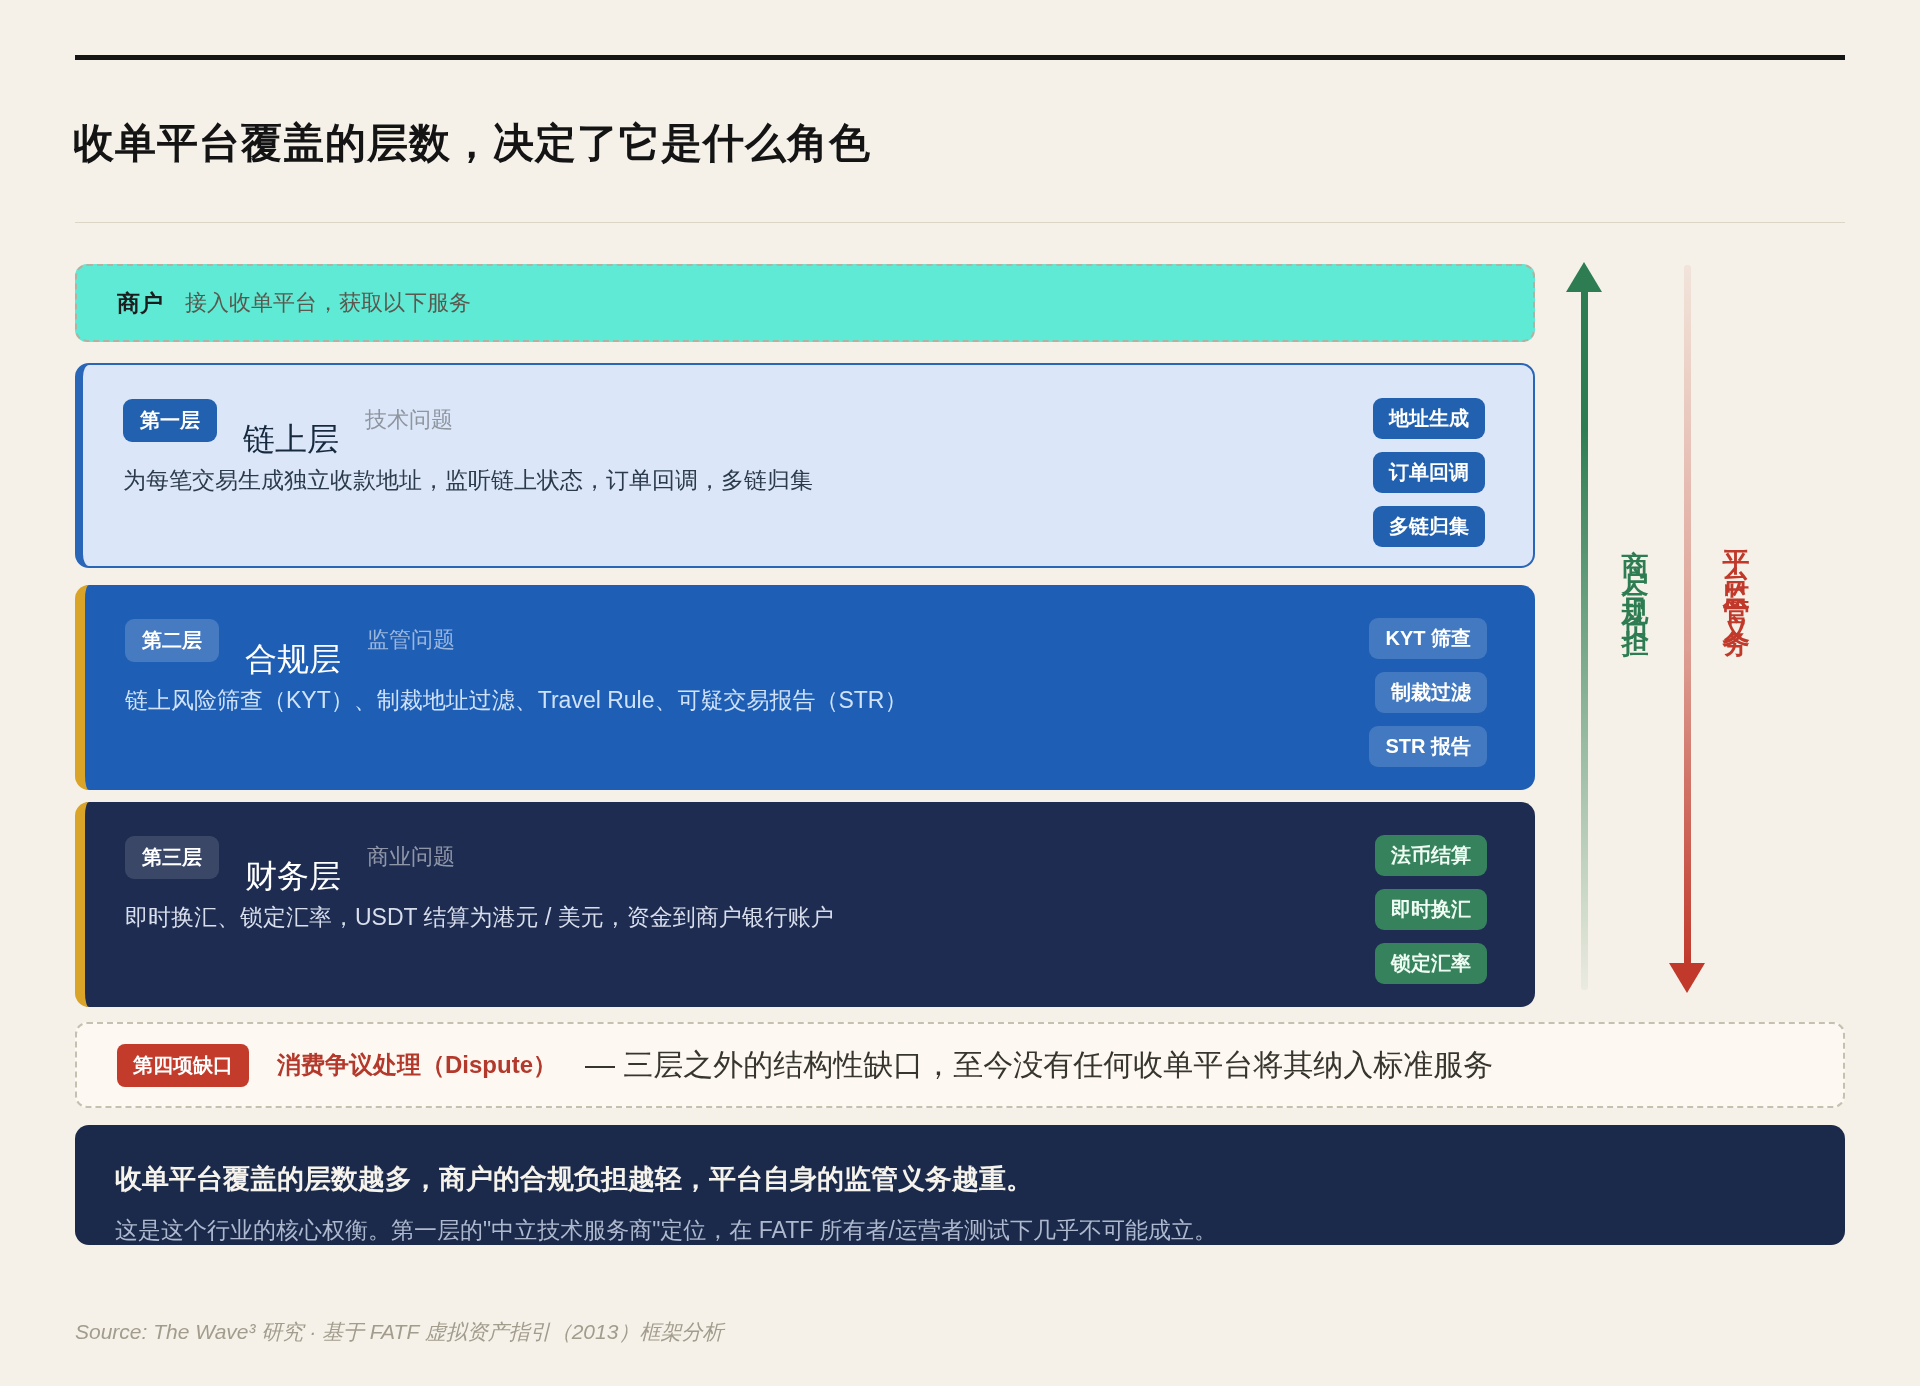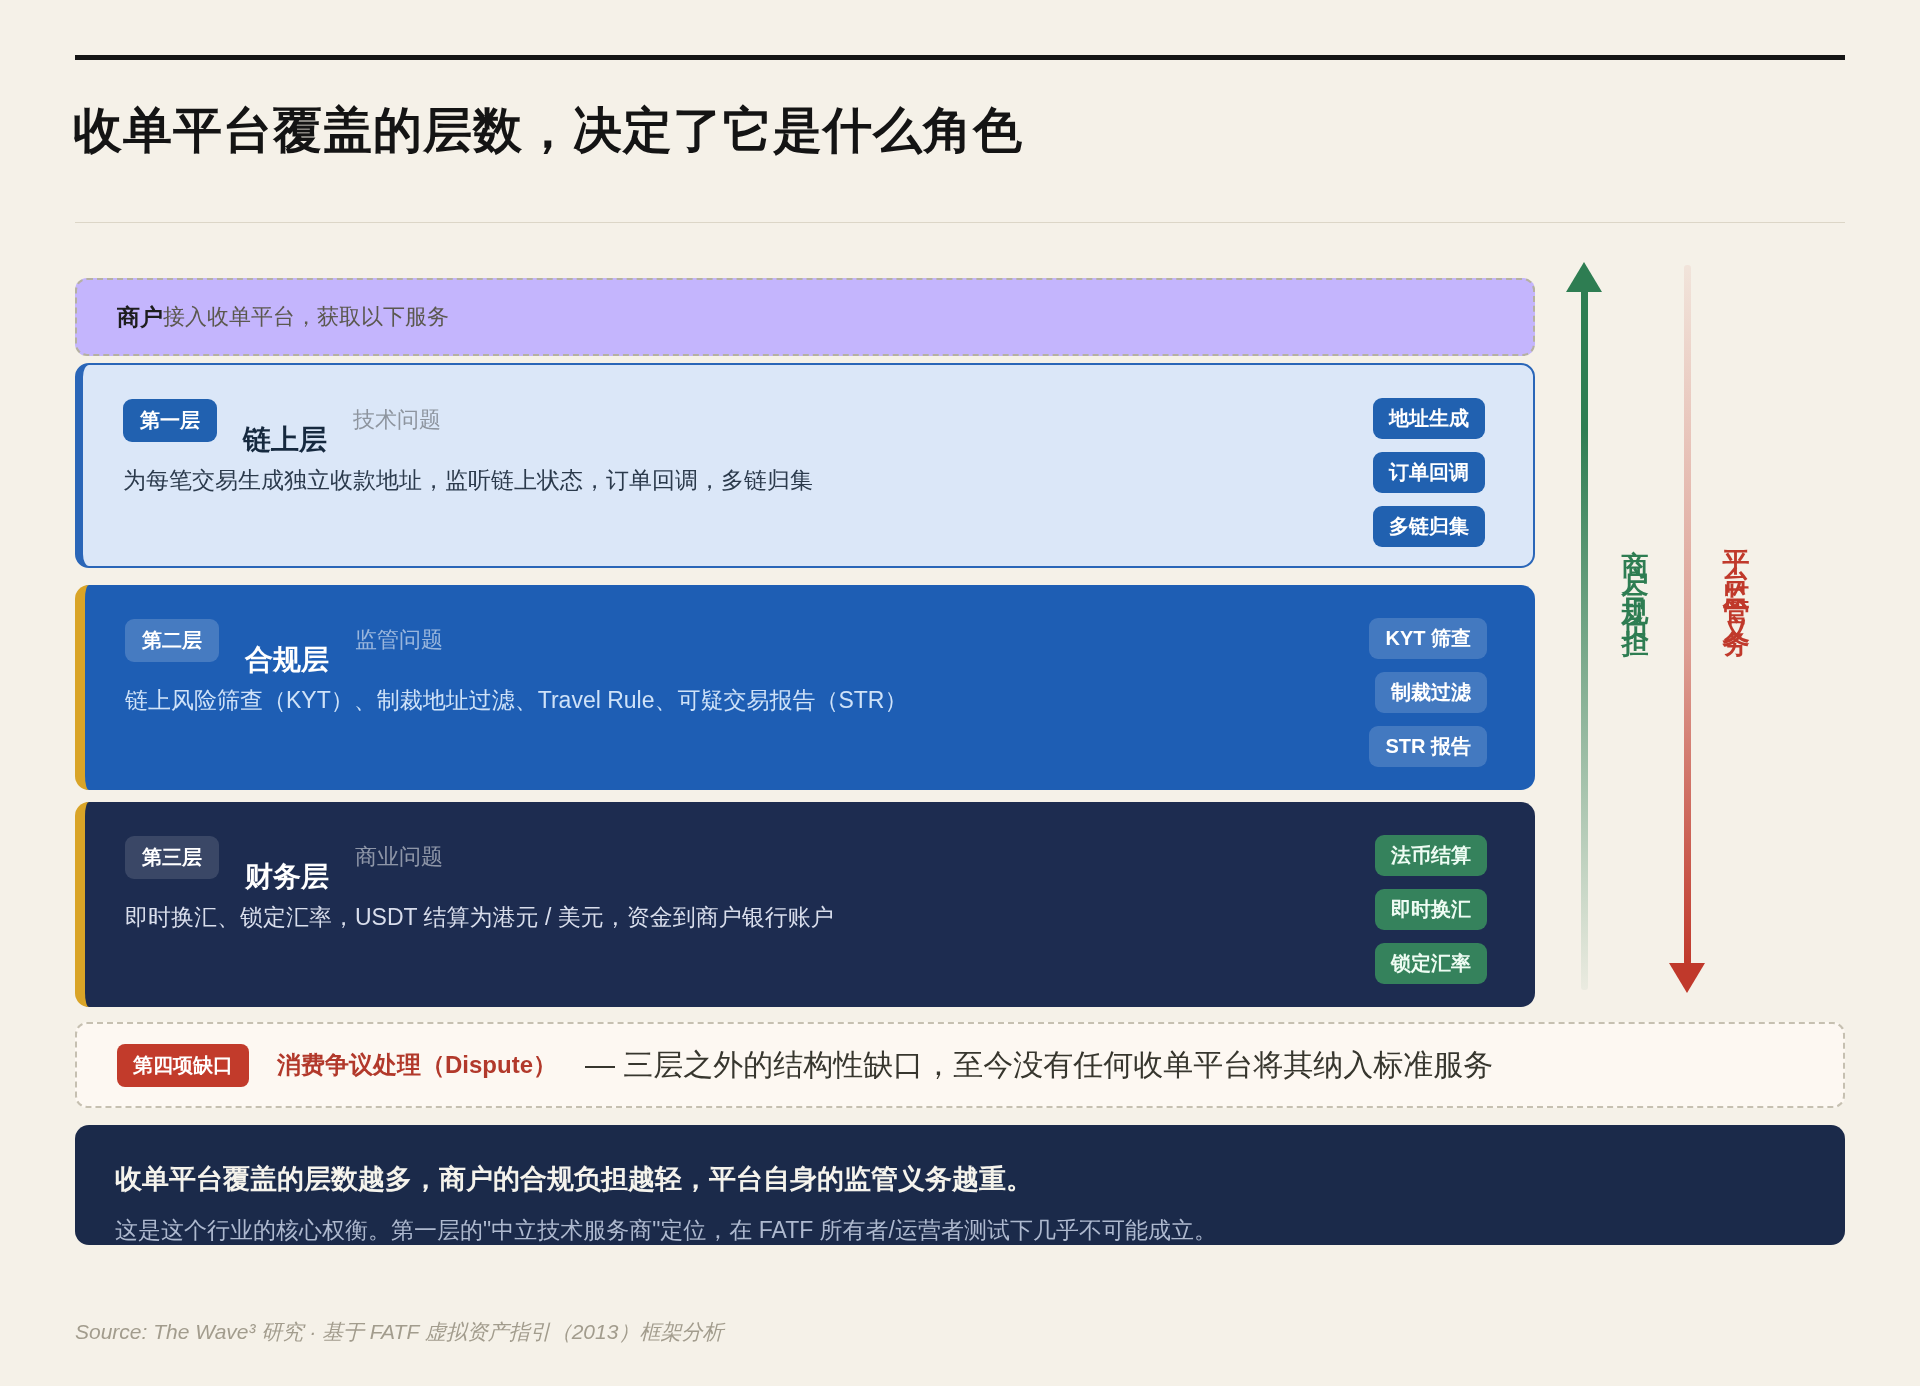--- a/index.html
+++ b/index.html
@@ -10,42 +10,42 @@
     width: 1920px;
     height: 1386px;
     background: #f5f1e8;
     overflow: hidden;
   }
   .top-rule {
     position: absolute; left: 75px; top: 55px;
     width: 1770px; height: 5px; background: #151515;
   }
   .page-title {
-    position: absolute; left: 73px; top: 98px;
-    font-size: 49px; font-weight: bold; color: #141414;
+    position: absolute; left: 73px; top: 116px;
+    font-size: 41px; font-weight: bold; color: #141414;
     letter-spacing: 1px;
   }
   .page-subtitle {
     position: absolute; left: 75px; top: 168px;
     font-size: 21px; color: #57544b;
   }
   .header-divider {
     position: absolute; left: 75px; top: 222px;
     width: 1770px; height: 1px; background: #dcd6c7;
   }
 
   
   .merchant-bar {
-    position: absolute; left: 75px; top: 278px;
+    position: absolute; left: 75px; top: 264px;
     width: 1460px; height: 78px;
-    background: #c4b5fd;
+    background: #5eead4;
     border: 2px dashed #b5b1a2;
     border-radius: 12px;
     display: flex; align-items: center;
-    padding: 0 40px; 
+    padding: 0 40px; gap: 22px;
   }
   .merchant-label { font-size: 23px; font-weight: bold; color: #1d1d1d; }
   .merchant-text  { font-size: 22px; color: #5b584f; }
 
   
   .layer {
     position: absolute; left: 75px;
     width: 1460px; height: 205px;
     border-radius: 14px;
     padding: 32px 40px;
@@ -67,21 +67,21 @@
     border-left: 10px solid #d9a427;
   }
   .layer-header { display: flex; align-items: center; gap: 26px; height: 46px; }
   .layer-badge {
     font-size: 20px; font-weight: bold; color: #ffffff;
     padding: 8px 17px; border-radius: 9px; white-space: nowrap;
   }
   .layer-1 .layer-badge { background: #2161b0; }
   .layer-2 .layer-badge { background: rgba(255,255,255,0.18); }
   .layer-3 .layer-badge { background: rgba(255,255,255,0.13); }
-  .layer-title { font-size: 28px; font-weight: bold; margin-top: 40px; }
+  .layer-title { font-size: 32px; font-weight: normal; margin-top: 40px; }
   .layer-1 .layer-title { color: #16293f; }
   .layer-2 .layer-title, .layer-3 .layer-title { color: #ffffff; }
   .layer-tagline { font-size: 22px; }
   .layer-1 .layer-tagline { color: #8e959f; }
   .layer-2 .layer-tagline { color: rgba(255,255,255,0.55); }
   .layer-3 .layer-tagline { color: rgba(255,255,255,0.50); }
   .layer-desc { margin-top: 22px; font-size: 23px; }
   .layer-1 .layer-desc { color: #2b3a4c; }
   .layer-2 .layer-desc { color: #cfe2f8; }
   .layer-3 .layer-desc { color: #d9deec; }

